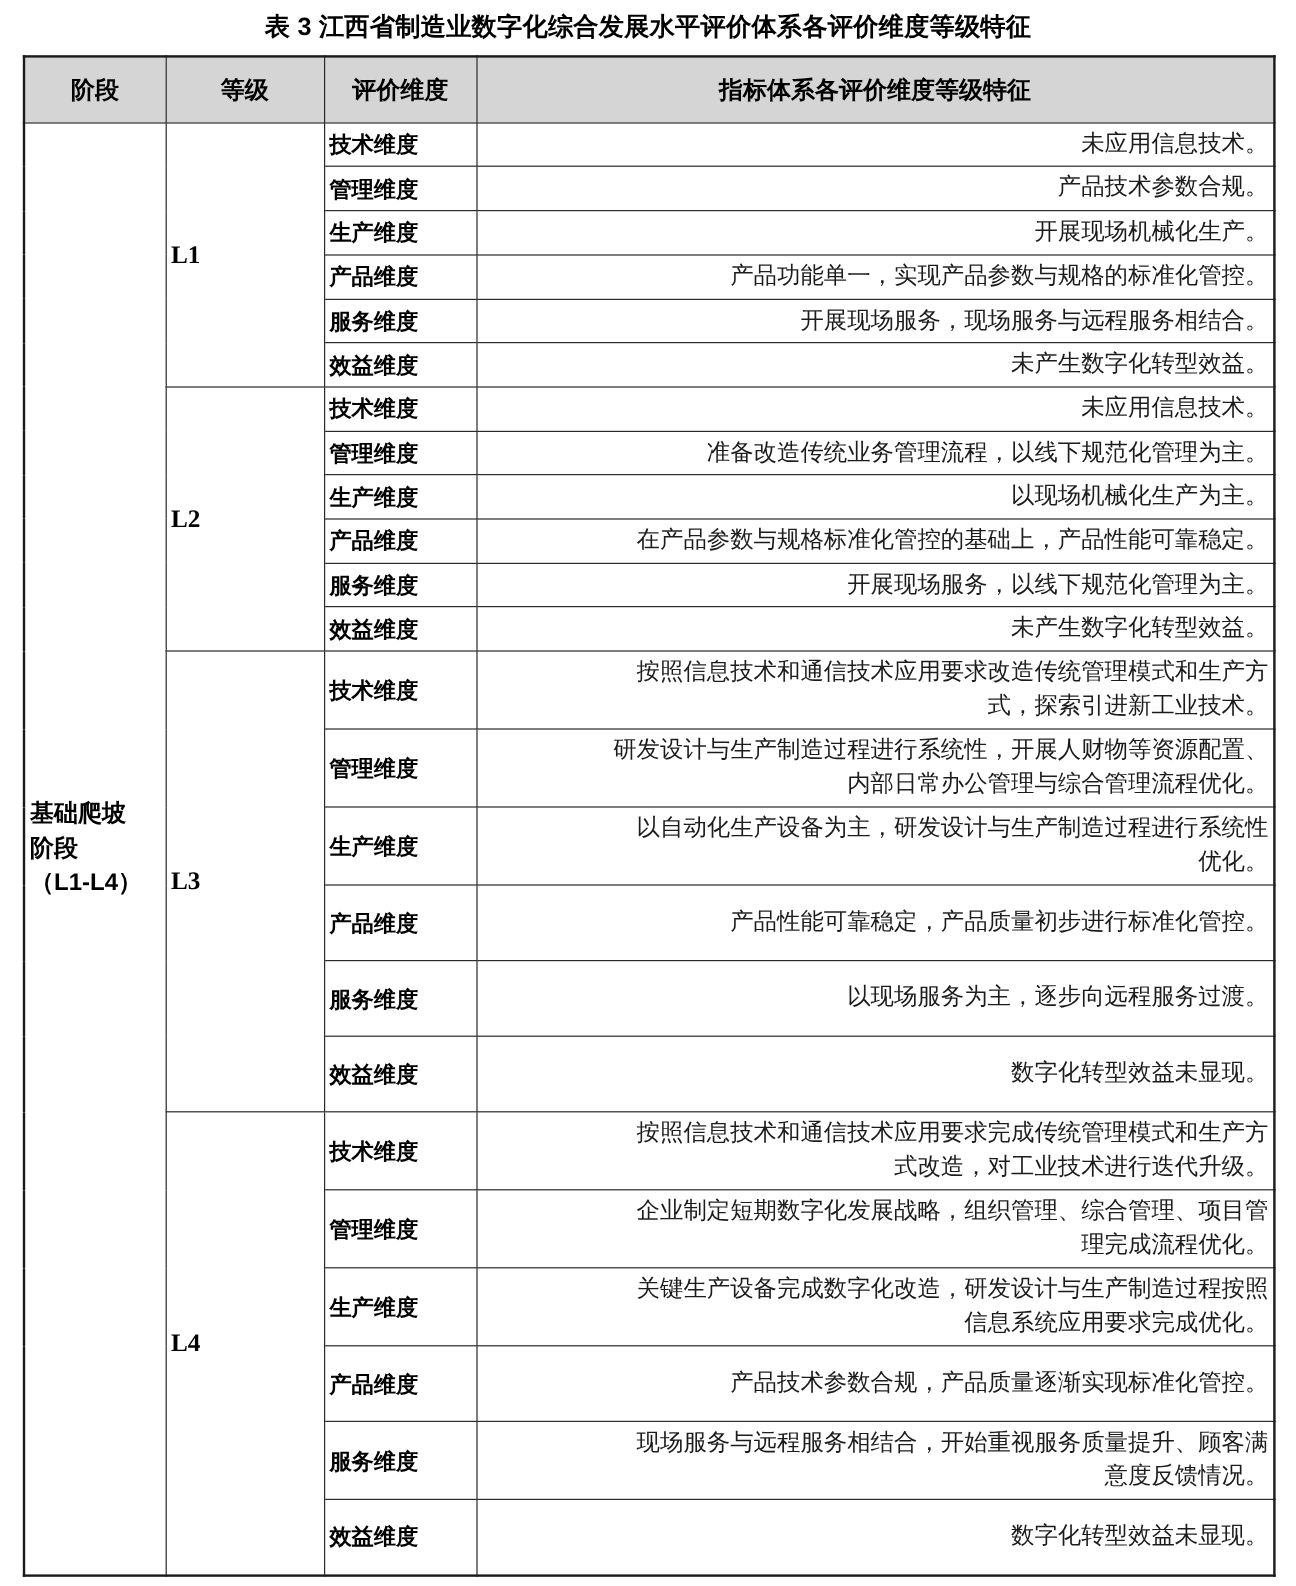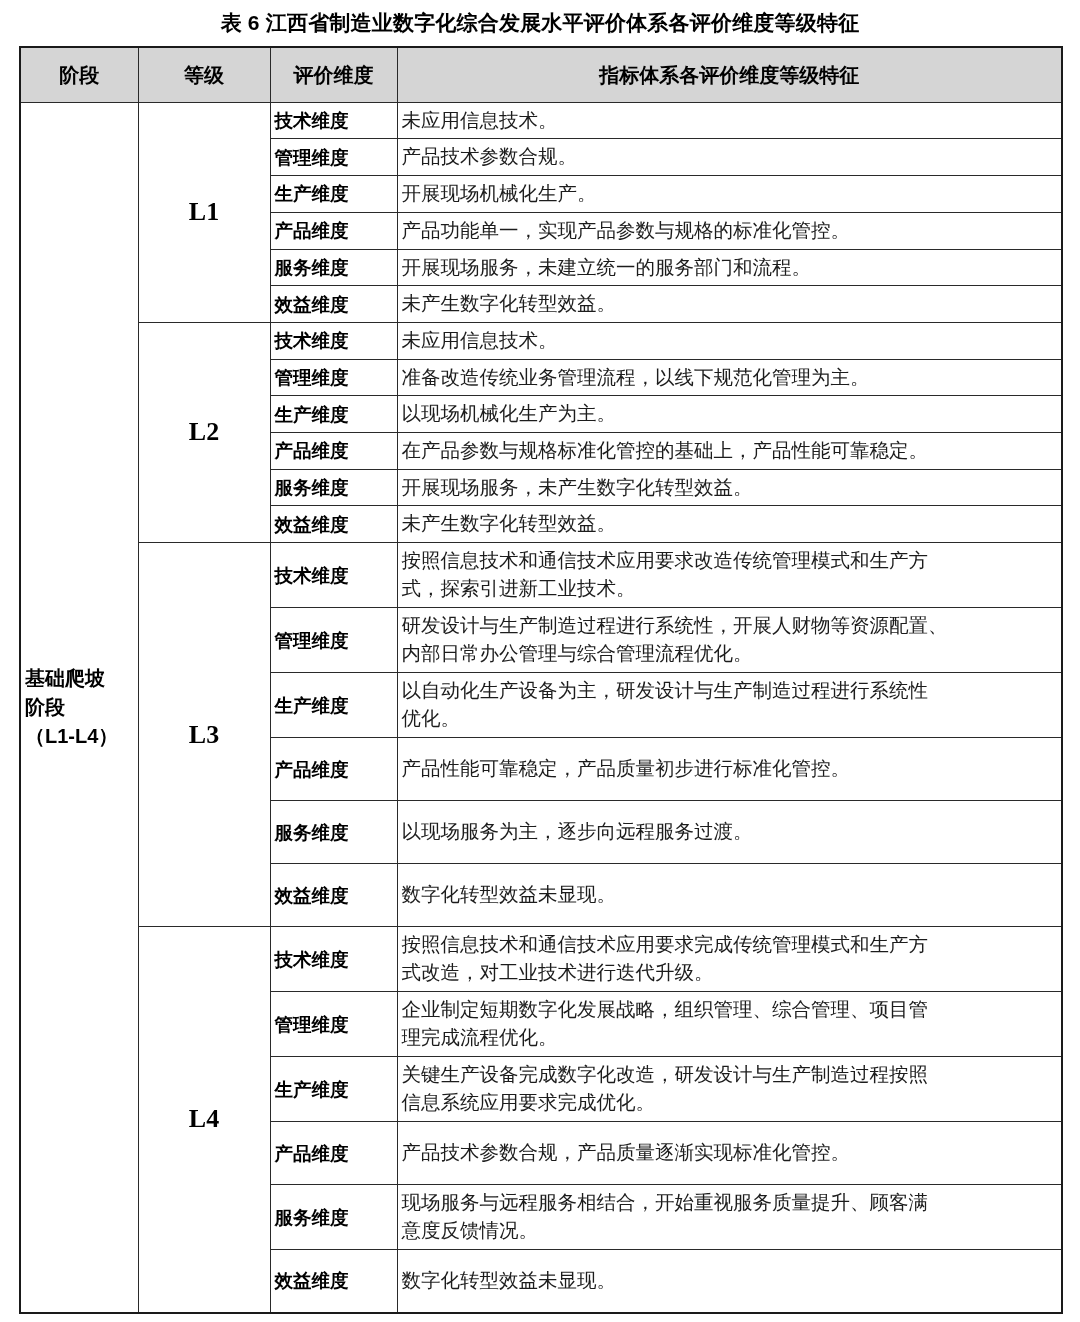--- a/index.html
+++ b/index.html
@@ -61,56 +61,56 @@
     border-bottom: 2.5px solid #1a1a1a;
   }
   td.stage-cell {
     font-family: "Liberation Sans", "DejaVu Sans", sans-serif;
     font-weight: bold;
     font-size: 20px;
     line-height: 1.45;
     border-right-width: 2.2px;
   }
   td.level-cell {
-    text-align: center;
+    text-align: left;
     font-family: "Liberation Serif", "DejaVu Serif", serif;
     font-weight: bold;
-    font-size: 26px;
+    font-size: 21px;
     border-right-width: 2.2px;
   }
   td.dim-cell {
     text-align: left;
     font-family: "Liberation Sans", "DejaVu Sans", sans-serif;
     font-weight: bold;
     font-size: 18.5px;
     padding: 2px 4px;
     border-right-width: 2.2px;
   }
   td.desc-cell {
-    text-align: left;
+    text-align: right;
     font-family: "Liberation Serif", "DejaVu Serif", serif;
     font-size: 19.5px;
     line-height: 1.42;
     padding: 5px 2px 5px 6px;
     vertical-align: middle;
     color: #1c1c1c;
     margin-top: 20px;
   }
   
   tr.r-short td { height: 35px; }
   tr.r-tall  td { height: 65px; }
   tr.r-mid   td { height: 63px; }
   .desc-line { display: block; white-space: nowrap; }
 </style>
 </head>
 <body>
 
 <div class="page">
 
-  <div class="table-title">表 6  江西省制造业数字化综合发展水平评价体系各评价维度等级特征</div>
+  <div class="table-title">表 3  江西省制造业数字化综合发展水平评价体系各评价维度等级特征</div>
 
   <table class="main-table">
     <colgroup>
       <col class="c-stage">
       <col class="c-level">
       <col class="c-dim">
       <col class="c-desc">
     </colgroup>
     <thead>
       <tr>
@@ -147,21 +147,21 @@
         </tr>
         <tr class="r-short">
           <td class="dim-cell">产品维度</td>
           <td class="desc-cell">
             <span class="desc-line">产品功能单一，实现产品参数与规格的标准化管控。</span>
           </td>
         </tr>
         <tr class="r-short">
           <td class="dim-cell">服务维度</td>
           <td class="desc-cell">
-            <span class="desc-line">开展现场服务，未建立统一的服务部门和流程。</span>
+            <span class="desc-line">开展现场服务，现场服务与远程服务相结合。</span>
           </td>
         </tr>
         <tr class="r-short">
           <td class="dim-cell">效益维度</td>
           <td class="desc-cell">
             <span class="desc-line">未产生数字化转型效益。</span>
           </td>
         </tr>
         <tr class="r-short">
           <td class="level-cell" rowspan="6">L2</td>
@@ -184,21 +184,21 @@
         </tr>
         <tr class="r-short">
           <td class="dim-cell">产品维度</td>
           <td class="desc-cell">
             <span class="desc-line">在产品参数与规格标准化管控的基础上，产品性能可靠稳定。</span>
           </td>
         </tr>
         <tr class="r-short">
           <td class="dim-cell">服务维度</td>
           <td class="desc-cell">
-            <span class="desc-line">开展现场服务，未产生数字化转型效益。</span>
+            <span class="desc-line">开展现场服务，以线下规范化管理为主。</span>
           </td>
         </tr>
         <tr class="r-short">
           <td class="dim-cell">效益维度</td>
           <td class="desc-cell">
             <span class="desc-line">未产生数字化转型效益。</span>
           </td>
         </tr>
         <tr class="r-tall">
           <td class="level-cell" rowspan="6">L3</td>

